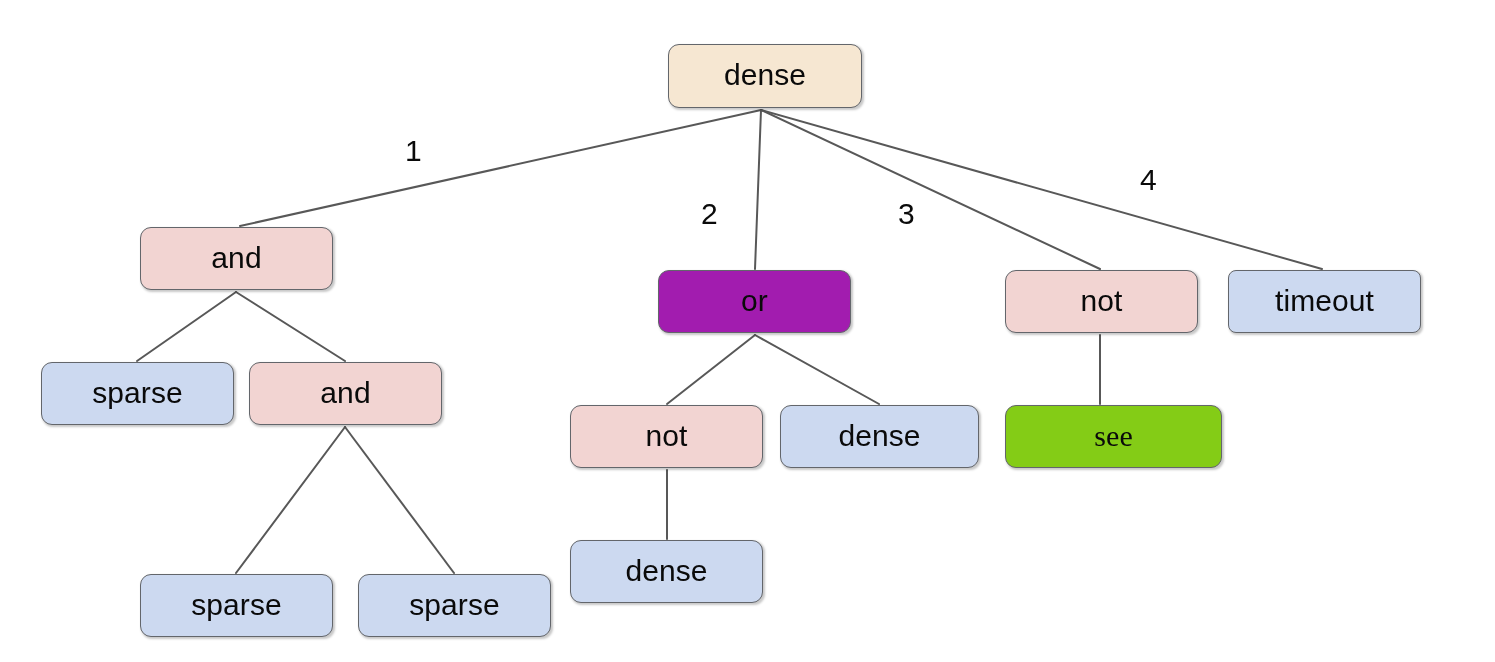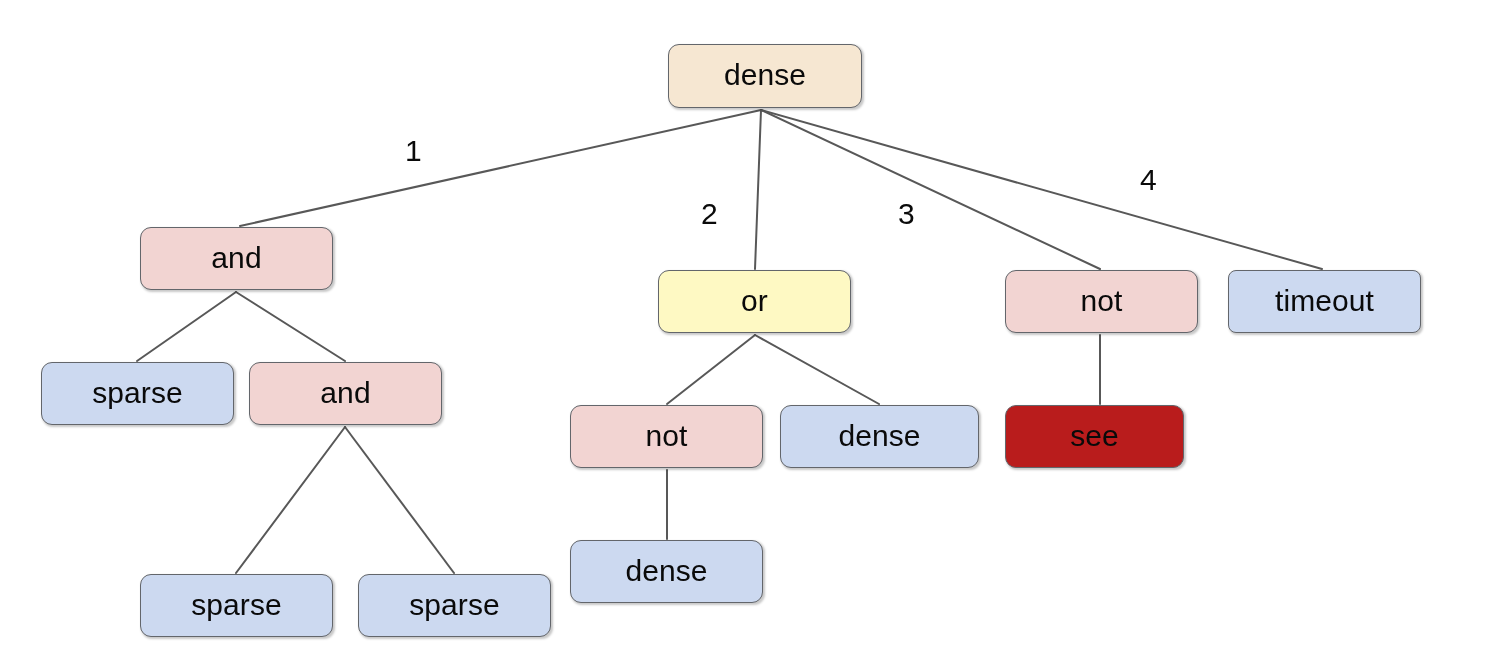--- a/index.html
+++ b/index.html
@@ -87,36 +87,36 @@
       </div>
       <div class="node" style="left: 249px; top: 362px; width: 193px; height: 63px; background: rgb(242, 212, 210); border-color: rgb(99, 102, 107); color: rgb(10, 10, 10);">
         <span class="node-label">and</span>
       </div>
       <div class="node" style="left: 140px; top: 574px; width: 193px; height: 63px; background: rgb(204, 217, 240); border-color: rgb(99, 102, 107); color: rgb(10, 10, 10);">
         <span class="node-label">sparse</span>
       </div>
       <div class="node" style="left: 358px; top: 574px; width: 193px; height: 63px; background: rgb(204, 217, 240); border-color: rgb(99, 102, 107); color: rgb(10, 10, 10);">
         <span class="node-label">sparse</span>
       </div>
-      <div class="node" style="left: 658px; top: 270px; width: 193px; height: 63px; background: #fef9c3; border-color: rgb(99, 102, 107); color: rgb(10, 10, 10);">
+      <div class="node" style="left: 658px; top: 270px; width: 193px; height: 63px; background: #a21caf; border-color: rgb(99, 102, 107); color: rgb(10, 10, 10);">
         <span class="node-label">or</span>
       </div>
       <div class="node" style="left: 570px; top: 405px; width: 193px; height: 63px; background: rgb(242, 212, 210); border-color: rgb(99, 102, 107); color: rgb(10, 10, 10);">
         <span class="node-label">not</span>
       </div>
       <div class="node" style="left: 570px; top: 540px; width: 193px; height: 63px; background: rgb(204, 217, 240); border-color: rgb(99, 102, 107); color: rgb(10, 10, 10);">
         <span class="node-label">dense</span>
       </div>
       <div class="node" style="left: 780px; top: 405px; width: 199px; height: 63px; background: rgb(204, 217, 240); border-color: rgb(99, 102, 107); color: rgb(10, 10, 10);">
         <span class="node-label">dense</span>
       </div>
       <div class="node" style="left: 1005px; top: 270px; width: 193px; height: 63px; background: rgb(242, 212, 210); border-color: rgb(99, 102, 107); color: rgb(10, 10, 10);">
         <span class="node-label">not</span>
       </div>
-      <div class="node" style="left: 1005px; top: 405px; width: 179px; height: 63px; background: #b91c1c; border-color: rgb(99, 102, 107); color: rgb(10, 10, 10);">
+      <div class="node" style="left: 1005px; top: 405px; width: 217px; height: 63px; background: #84cc16; border-color: rgb(99, 102, 107); color: rgb(10, 10, 10); font-family: Liberation Serif, serif;">
         <span class="node-label">see</span>
       </div>
       <div class="node" style="left: 1228px; top: 270px; width: 193px; height: 63px; background: rgb(204, 217, 240); border-color: rgb(99, 102, 107); color: rgb(10, 10, 10); border-radius: 8px;">
         <span class="node-label">timeout</span>
       </div>
     </div>
   <div id="edge-label-layer">
       <div class="edge-label" style="left: 405px; top: 136px; color: rgb(10, 10, 10);">1</div>
       <div class="edge-label" style="left: 701px; top: 199px; color: rgb(10, 10, 10);">2</div>
       <div class="edge-label" style="left: 898px; top: 199px; color: rgb(10, 10, 10);">3</div>

